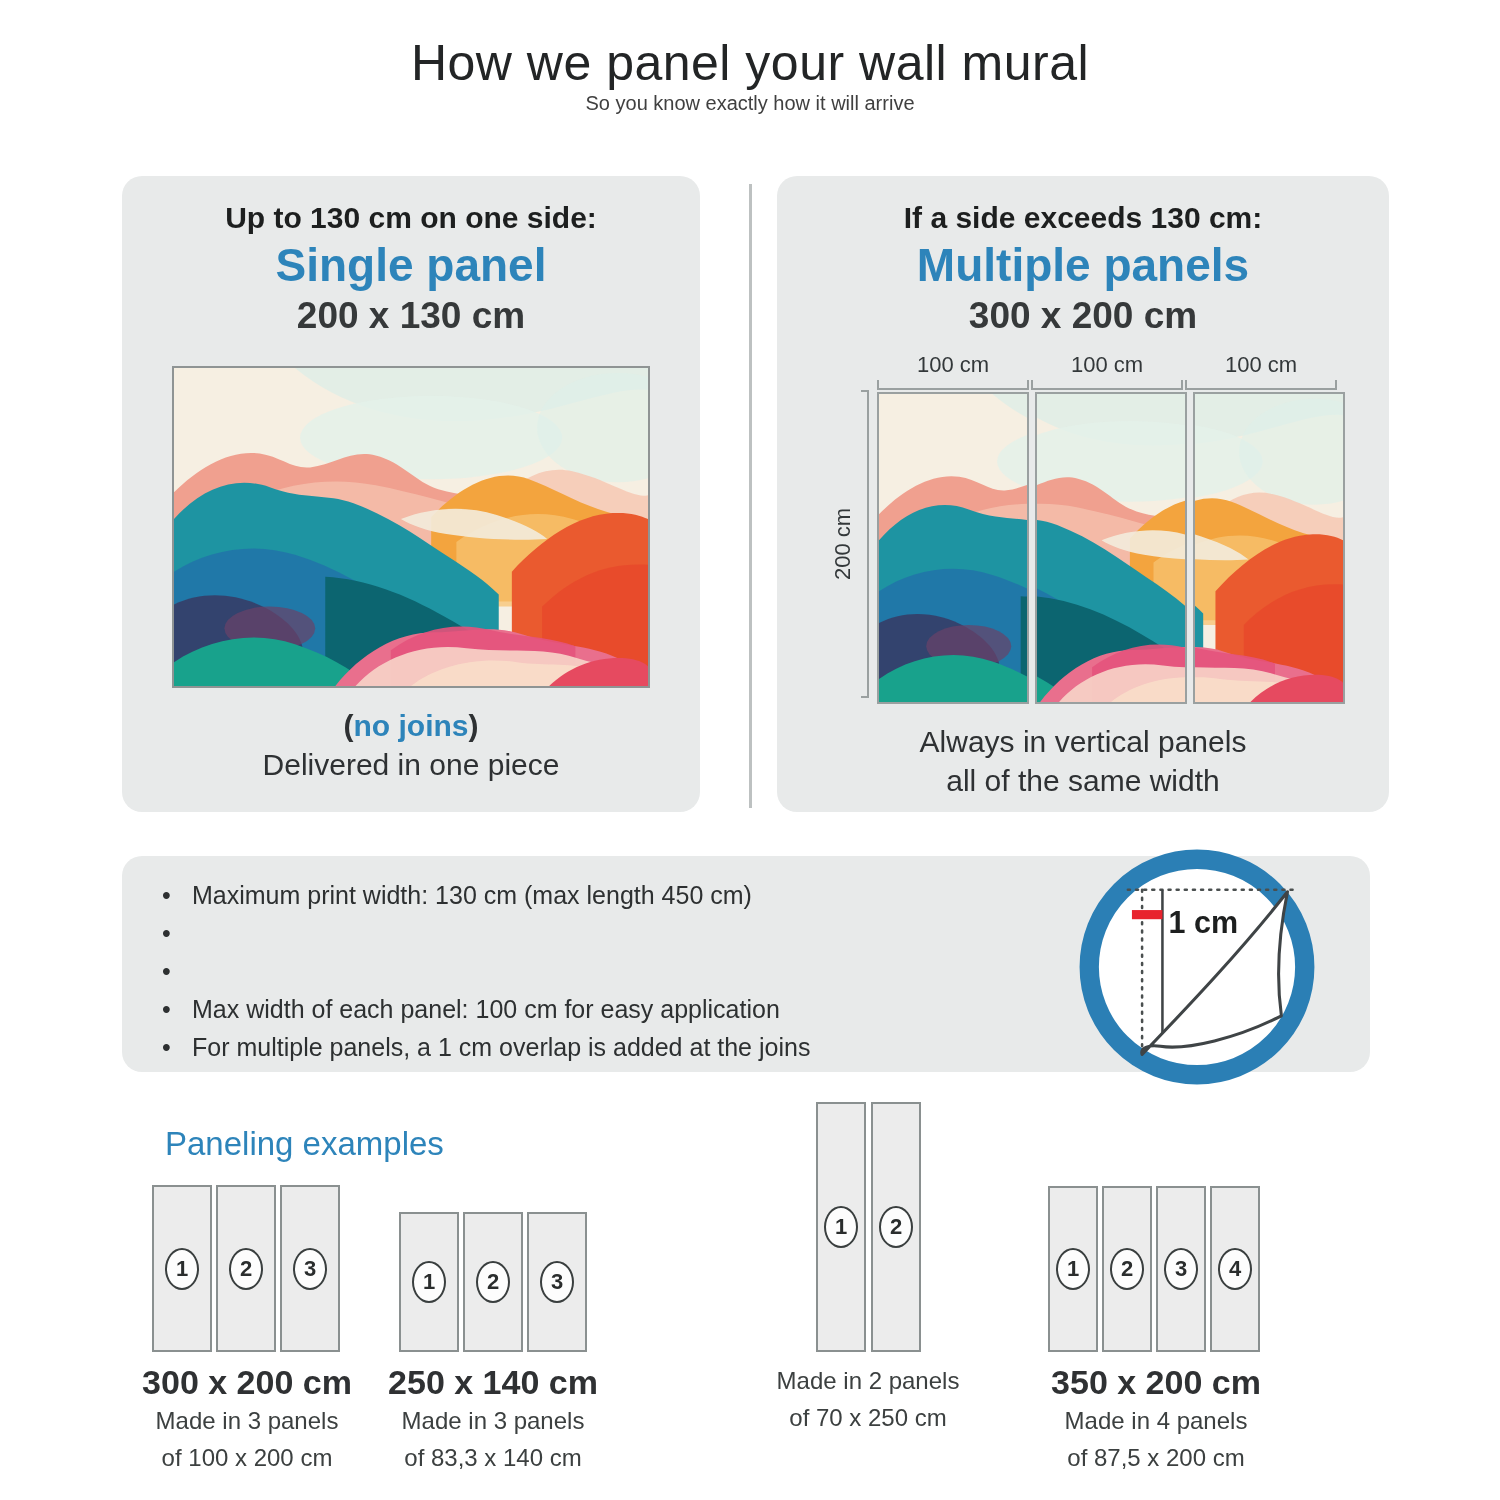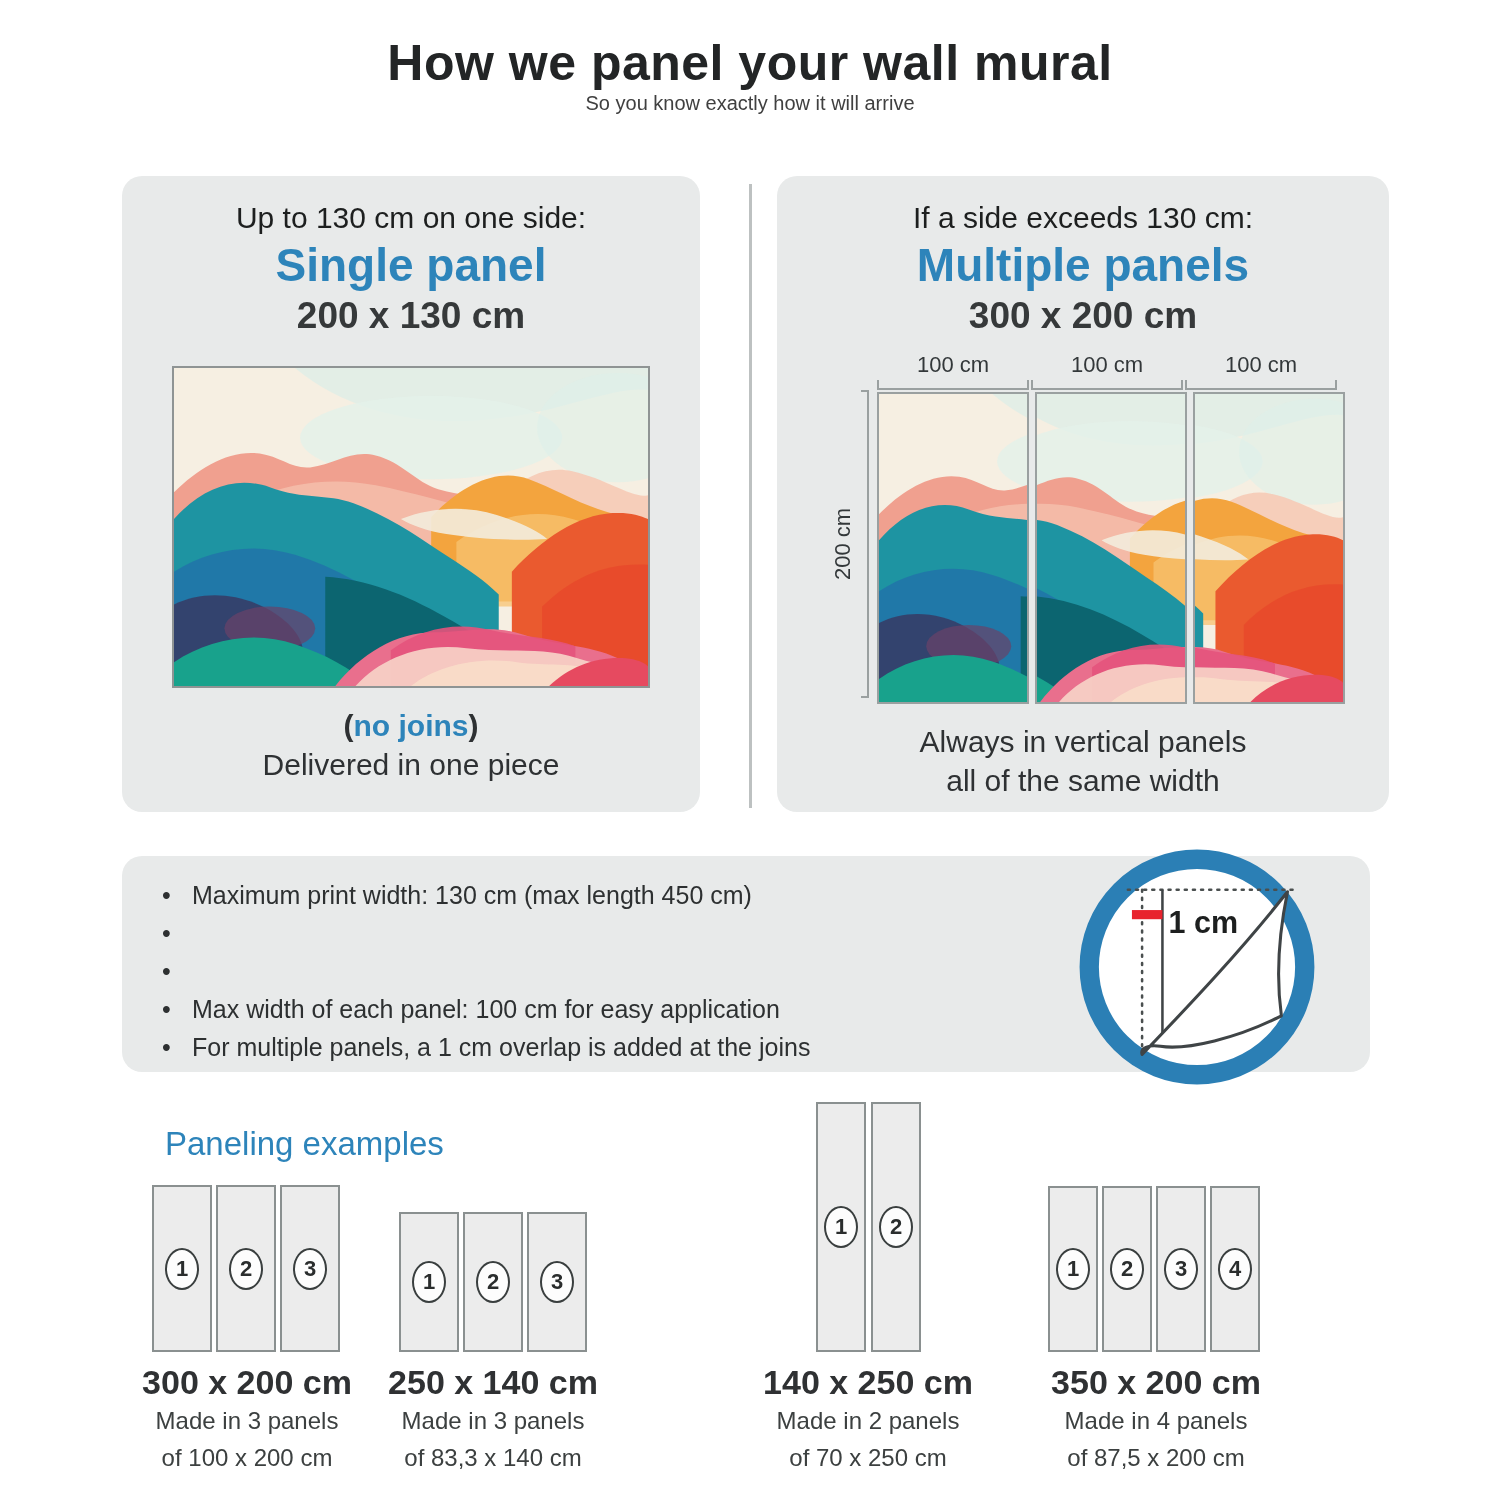--- a/index.html
+++ b/index.html
@@ -1,31 +1,31 @@
 <!DOCTYPE html>
 <html><head>
 <meta charset="utf-8">
 <style>
   html,body{margin:0;padding:0;background:#fff;}
   .page{position:relative;width:1500px;height:1500px;background:#ffffff;
         font-family:"Liberation Sans","DejaVu Sans",sans-serif;color:#2b2d2d;overflow:hidden;}
 
   
   .header{position:absolute;left:0;top:34px;width:1500px;text-align:center;}
-  .title{font-size:50px;font-weight:bold;color:#232526;letter-spacing:.5px;}
+  .title{font-size:50px;font-weight:normal;color:#232526;letter-spacing:.5px;}
   .subtitle{font-size:20px;color:#404040;}
 
   
   .card{position:absolute;top:176px;height:636px;background:#e8eaea;border-radius:20px;
         text-align:center;box-sizing:border-box;padding-top:24px;}
   .card-left{left:122px;width:578px;}
   .card-right{left:777px;width:612px;}
   .divider{position:absolute;left:749px;top:184px;width:3px;height:624px;background:#bdc1c1;}
 
-  .cond{font-size:30px;font-weight:normal;color:#1d1f1f;line-height:36px;}
+  .cond{font-size:30px;font-weight:bold;color:#1d1f1f;line-height:36px;}
   .card-title{font-size:46px;font-weight:bold;line-height:54px;margin-top:2px;}
   .card-size{font-size:37px;font-weight:bold;color:#36393a;line-height:44px;margin-top:2px;}
   .blue{color:#2d84ba;}
 
   .mural-frame{width:474px;height:318px;margin:28px auto 0;border:2px solid #8f9494;
                box-sizing:content-box;background:#f6efe2;}
   .mural-frame svg{display:block;width:474px;height:318px;}
 
   .caption{margin-top:18px;font-size:30px;color:#2e3133;line-height:39px;}
   .caption .bold{font-weight:bold;}
@@ -242,21 +242,20 @@
 
   <div class="ex-panels" style="left:816px;top:1102px;gap:5px;">
     <div class="ex-panel" style="width:50px;height:250px;">
         <span class="badge">1</span>
       </div>
     <div class="ex-panel" style="width:50px;height:250px;">
         <span class="badge">2</span>
       </div>
   </div>
   <div class="ex-caption" style="left:728px;">
-    <div class="ex-size">140 x 250 cm</div>
     <div class="ex-line">Made in 2 panels</div>
     <div class="ex-line">of 70 x 250 cm</div>
   </div>
 
   <div class="ex-panels" style="left:1048px;top:1186px;gap:4px;">
     <div class="ex-panel" style="width:50px;height:166px;">
         <span class="badge">1</span>
       </div>
     <div class="ex-panel" style="width:50px;height:166px;">
         <span class="badge">2</span>

